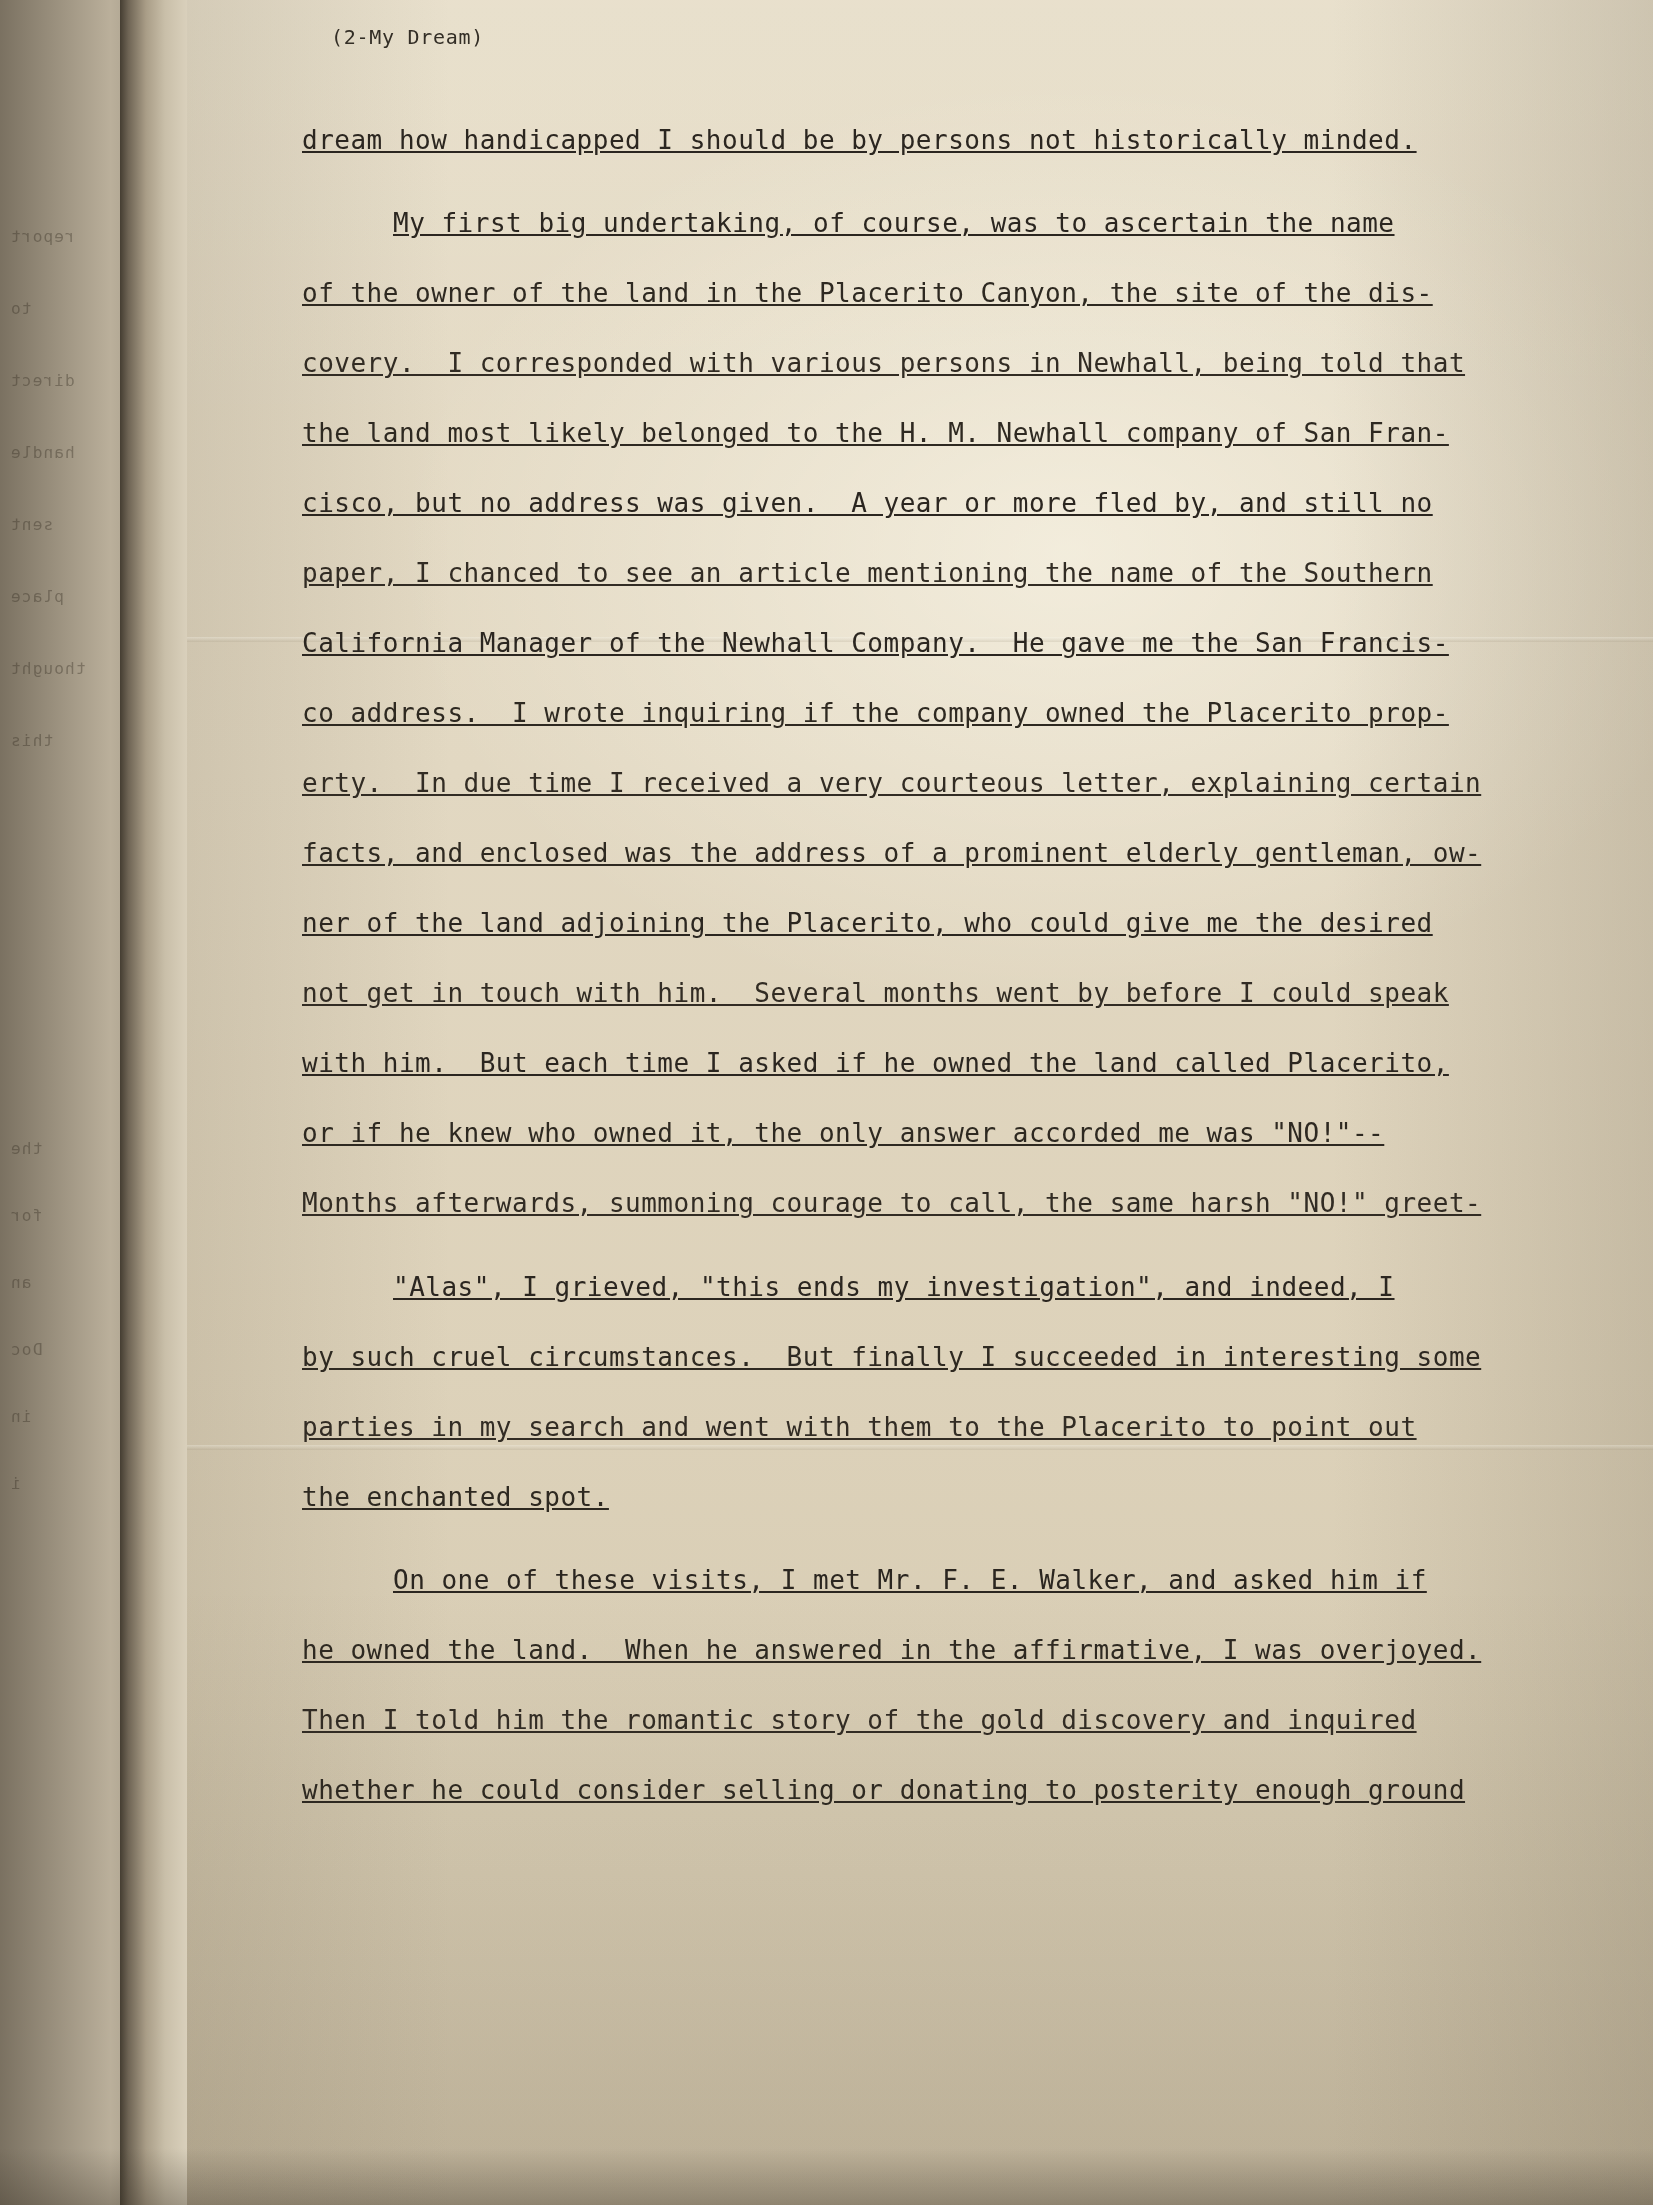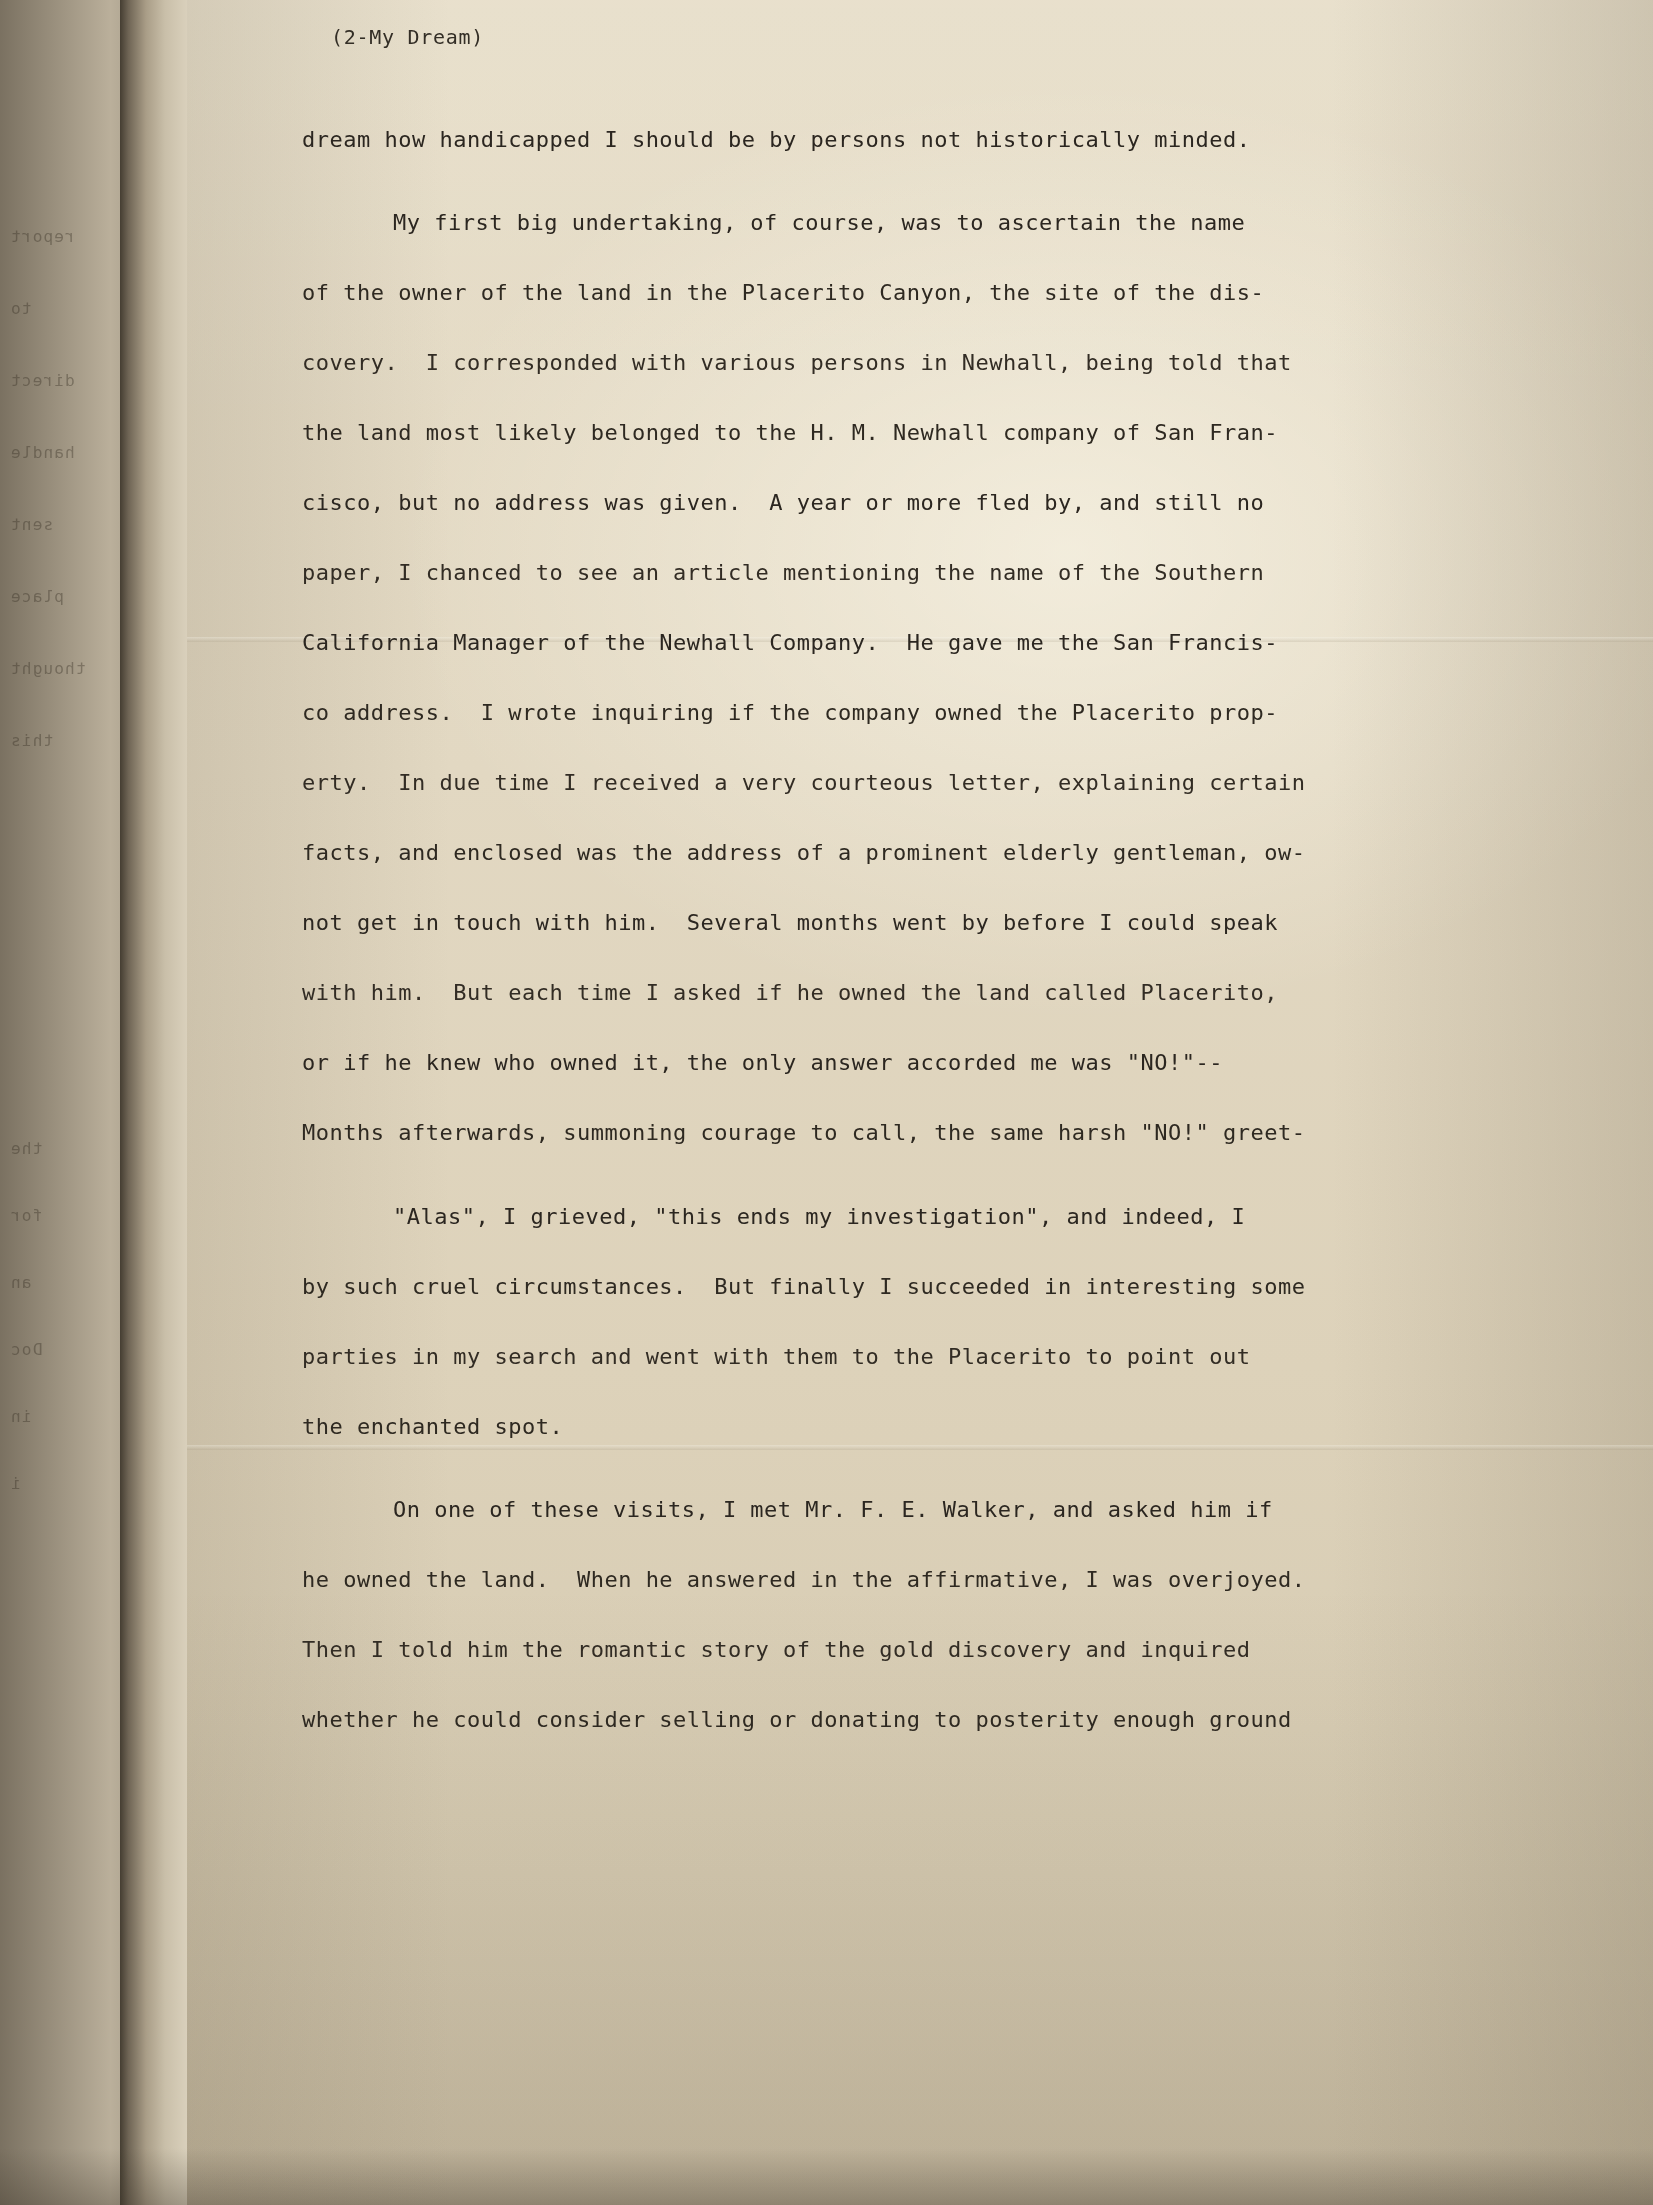--- a/index.html
+++ b/index.html
@@ -152,24 +152,25 @@
     margin: 0 0 0 0;
   }
   .para + .para {
     margin-top: 13.4px;
   }
 
   .ln {
     display: block;
     height: 70px;
     line-height: 70px;
-    font-size: 22px;
+    font-size: 26px;
     letter-spacing: 0.5px;
     white-space: pre;
     color: #2e2921;
+    text-decoration: underline;
   }
   .ln.indent {
     padding-left: 91px;
   }
 
   
   .ln:nth-child(odd) { color: #2b2620; }
   .ln:nth-child(3n) { color: #322c24; }
 
   .bottom-fade {
@@ -230,20 +231,21 @@
           <span class="ln indent">My first big undertaking, of course, was to ascertain the name</span>
           <span class="ln">of the owner of the land in the Placerito Canyon, the site of the dis-</span>
           <span class="ln">covery.  I corresponded with various persons in Newhall, being told that</span>
           <span class="ln">the land most likely belonged to the H. M. Newhall company of San Fran-</span>
           <span class="ln">cisco, but no address was given.  A year or more fled by, and still no</span>
           <span class="ln">paper, I chanced to see an article mentioning the name of the Southern</span>
           <span class="ln">California Manager of the Newhall Company.  He gave me the San Francis-</span>
           <span class="ln">co address.  I wrote inquiring if the company owned the Placerito prop-</span>
           <span class="ln">erty.  In due time I received a very courteous letter, explaining certain</span>
           <span class="ln">facts, and enclosed was the address of a prominent elderly gentleman, ow-</span>
+          <span class="ln">ner of the land adjoining the Placerito, who could give me the desired</span>
           <span class="ln">not get in touch with him.  Several months went by before I could speak</span>
           <span class="ln">with him.  But each time I asked if he owned the land called Placerito,</span>
           <span class="ln">or if he knew who owned it, the only answer accorded me was "NO!"--</span>
           <span class="ln">Months afterwards, summoning courage to call, the same harsh "NO!" greet-</span>
         </div>
 
         <div class="para">
           <span class="ln indent">"Alas", I grieved, "this ends my investigation", and indeed, I</span>
           <span class="ln">by such cruel circumstances.  But finally I succeeded in interesting some</span>
           <span class="ln">parties in my search and went with them to the Placerito to point out</span>

